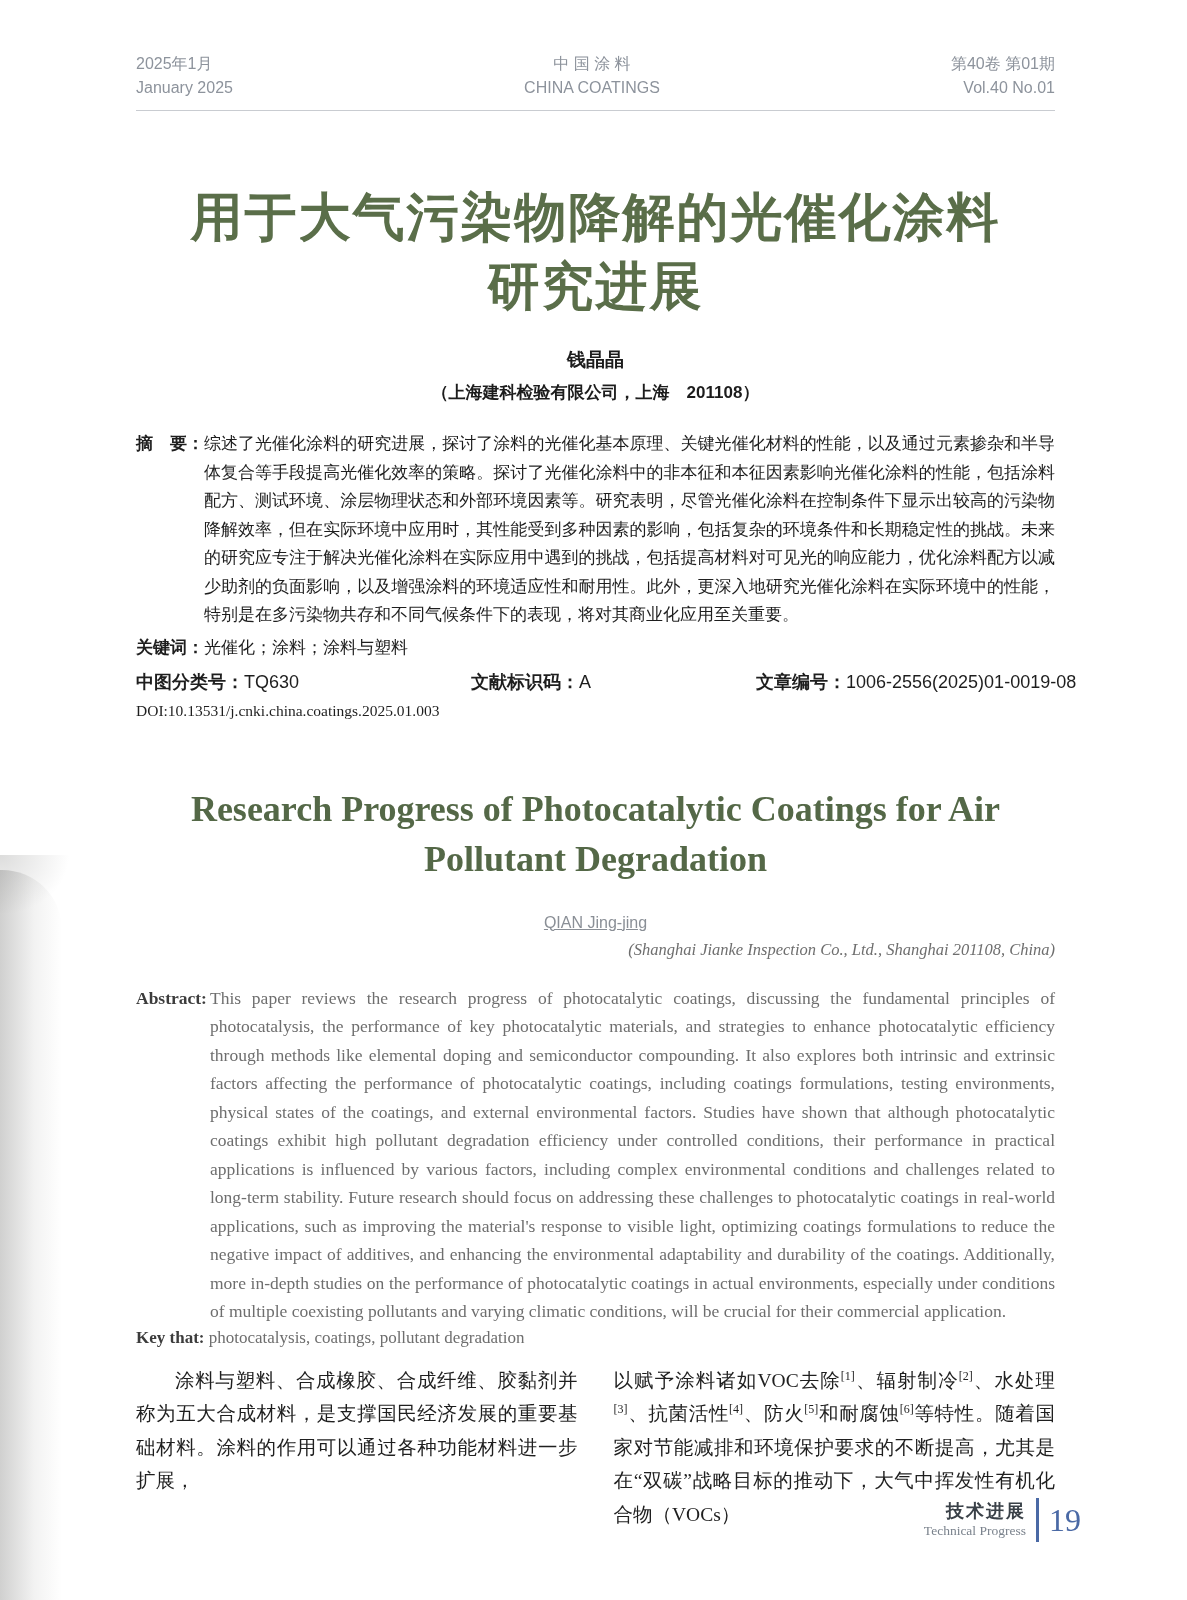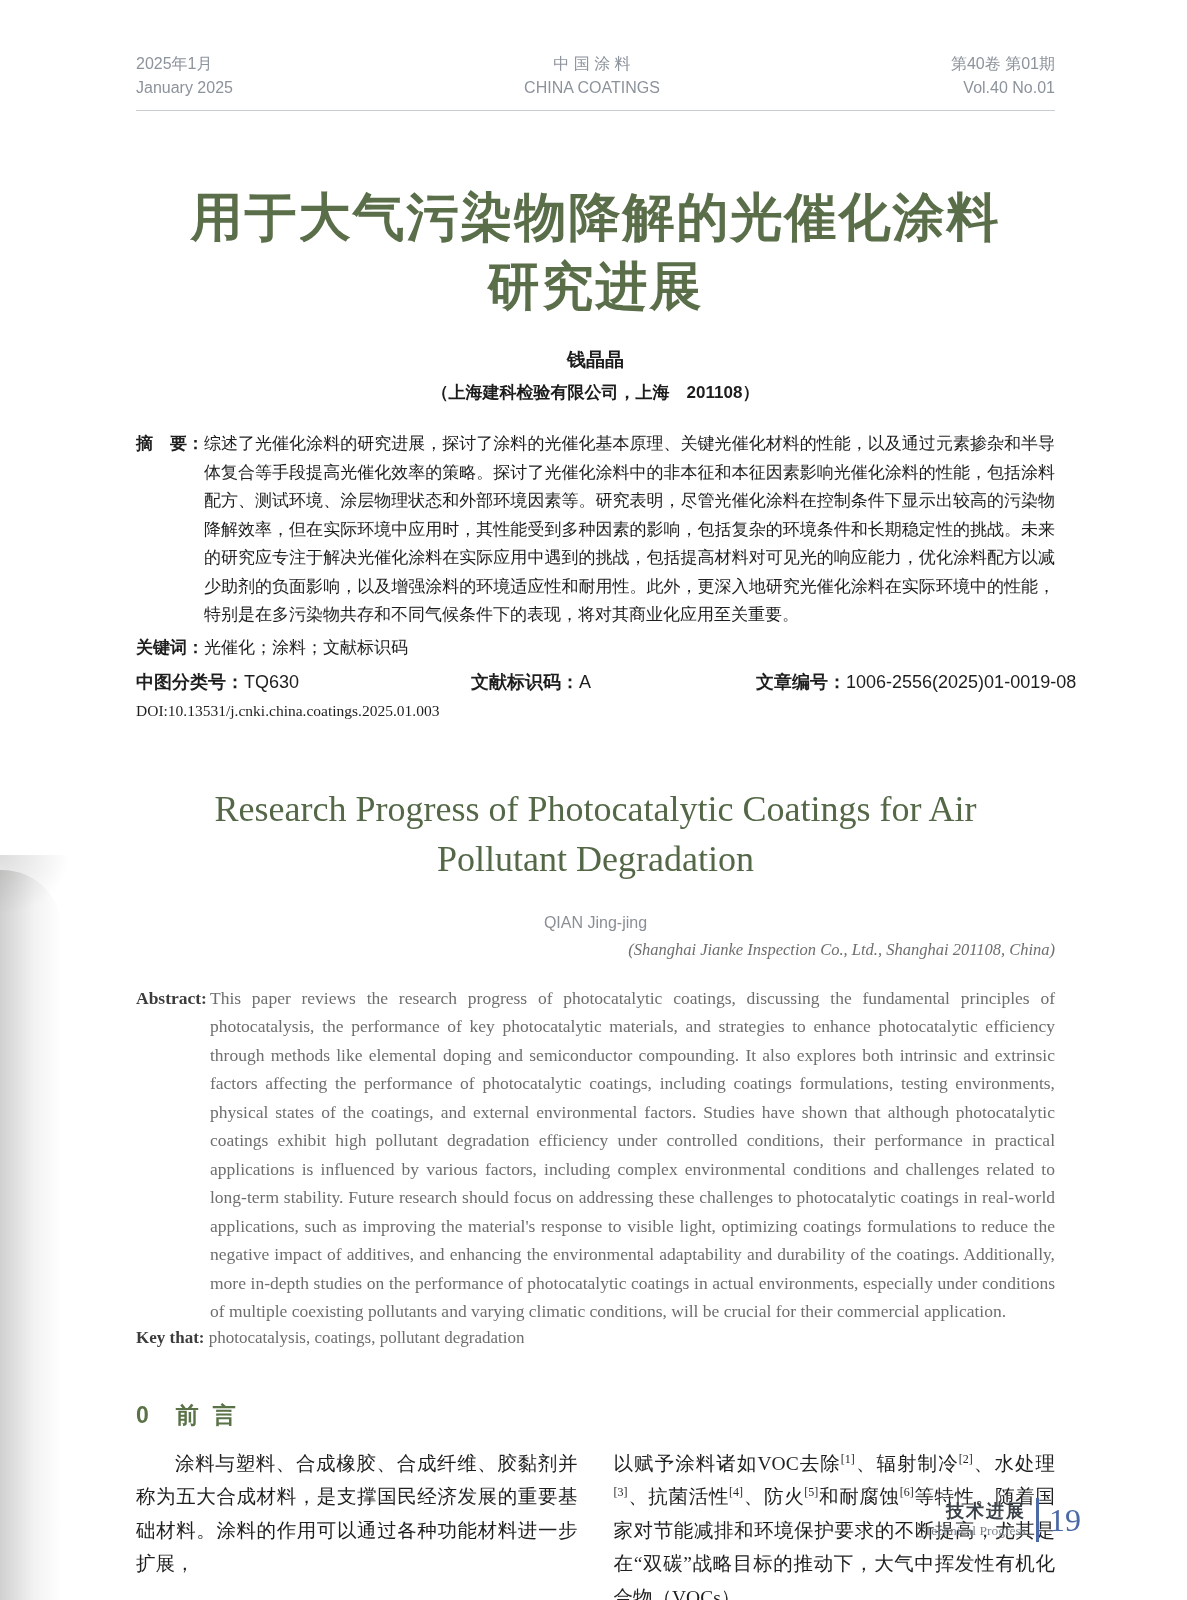--- a/index.html
+++ b/index.html
@@ -59,24 +59,24 @@
   .meta-item{white-space:nowrap;}
   .meta-item .label{font-weight:bold;}
   .meta-clc{flex:0 0 335px;}
   .meta-doc{flex:0 0 285px;}
   .doi-line{margin-top:8px;font-family:"Liberation Serif","DejaVu Serif",serif;font-size:15.5px;color:#1e1e1e;}
 
   
   .title-en{
     margin-top:64px;text-align:center;
     font-family:"Liberation Serif","DejaVu Serif",serif;
-    font-weight:normal;color:#546847;
+    font-weight:bold;color:#546847;
     font-size:36px;line-height:50px;
   }
-  .author-en{margin-top:30px;text-align:center;font-size:16px;color:#8a8f96;}
+  .author-en{margin-top:30px;text-align:center;font-size:16px;color:#8a8f96;text-decoration:underline;}
   .affil-en{margin-top:8px;text-align:right;font-family:"Liberation Serif","DejaVu Serif",serif;font-style:italic;font-size:16.5px;color:#6e6e6e;}
 
   
   .abstract-en{display:flex;margin-top:24px;font-family:"Liberation Serif","DejaVu Serif",serif;font-size:17.5px;line-height:28.5px;color:#6e6e6e;}
   .abstract-en .label{flex:0 0 74px;font-weight:bold;color:#3c3c3c;white-space:nowrap;}
   .abstract-en .text{flex:1;text-align:justify;}
   .keywords-en{margin-top:2px;font-family:"Liberation Serif","DejaVu Serif",serif;font-size:17px;color:#6e6e6e;}
   .keywords-en .label{font-weight:bold;color:#3c3c3c;}
 
   
@@ -136,21 +136,21 @@
 
     <div class="author-cn">钱晶晶</div>
     <div class="affil-cn">（上海建科检验有限公司，上海　201108）</div>
 
     <div class="abstract-cn">
       <div class="label">摘　要：</div>
       <div class="text">综述了光催化涂料的研究进展，探讨了涂料的光催化基本原理、关键光催化材料的性能，以及通过元素掺杂和半导体复合等手段提高光催化效率的策略。探讨了光催化涂料中的非本征和本征因素影响光催化涂料的性能，包括涂料配方、测试环境、涂层物理状态和外部环境因素等。研究表明，尽管光催化涂料在控制条件下显示出较高的污染物降解效率，但在实际环境中应用时，其性能受到多种因素的影响，包括复杂的环境条件和长期稳定性的挑战。未来的研究应专注于解决光催化涂料在实际应用中遇到的挑战，包括提高材料对可见光的响应能力，优化涂料配方以减少助剂的负面影响，以及增强涂料的环境适应性和耐用性。此外，更深入地研究光催化涂料在实际环境中的性能，特别是在多污染物共存和不同气候条件下的表现，将对其商业化应用至关重要。</div>
     </div>
 
     <div class="keywords-cn">
-      <span class="label">关键词：</span><span>光催化；涂料；文献标识码</span>
+      <span class="label">关键词：</span><span>光催化；涂料；涂料与塑料</span>
     </div>
 
     <div class="meta-row">
       <div class="meta-item meta-clc">
         <span class="label">中图分类号：</span><span>TQ630</span>
       </div>
       <div class="meta-item meta-doc">
         <span class="label">文献标识码：</span><span>A</span>
       </div>
       <div class="meta-item">
@@ -171,23 +171,20 @@
     <div class="abstract-en">
       <div class="label">Abstract:</div>
       <div class="text">This paper reviews the research progress of photocatalytic coatings, discussing the fundamental principles of photocatalysis, the performance of key photocatalytic materials, and strategies to enhance photocatalytic efficiency through methods like elemental doping and semiconductor compounding. It also explores both intrinsic and extrinsic factors affecting the performance of photocatalytic coatings, including coatings formulations, testing environments, physical states of the coatings, and external environmental factors. Studies have shown that although photocatalytic coatings exhibit high pollutant degradation efficiency under controlled conditions, their performance in practical applications is influenced by various factors, including complex environmental conditions and challenges related to long-term stability. Future research should focus on addressing these challenges to photocatalytic coatings in real-world applications, such as improving the material's response to visible light, optimizing coatings formulations to reduce the negative impact of additives, and enhancing the environmental adaptability and durability of the coatings. Additionally, more in-depth studies on the performance of photocatalytic coatings in actual environments, especially under conditions of multiple coexisting pollutants and varying climatic conditions, will be crucial for their commercial application.</div>
     </div>
 
     <div class="keywords-en">
       <span class="label">Key that:</span>
       <span>photocatalysis, coatings, pollutant degradation</span>
     </div>
 
-    <div class="section-head">
-      <span class="sec-no">0</span><span class="sec-title">前言</span>
-    </div>
 
     <div class="columns">
       <div class="col">
         <div class="indent">涂料与塑料、合成橡胶、合成纤维、胶黏剂并称为五大合成材料，是支撑国民经济发展的重要基础材料。涂料的作用可以通过各种功能材料进一步扩展，</div>
       </div>
       <div class="col">
         <div>以赋予涂料诸如VOC去除<sup>[1]</sup>、辐射制冷<sup>[2]</sup>、水处理<sup>[3]</sup>、抗菌活性<sup>[4]</sup>、防火<sup>[5]</sup>和耐腐蚀<sup>[6]</sup>等特性。随着国家对节能减排和环境保护要求的不断提高，尤其是在“双碳”战略目标的推动下，大气中挥发性有机化合物（VOCs）</div>
       </div>
     </div>
 

